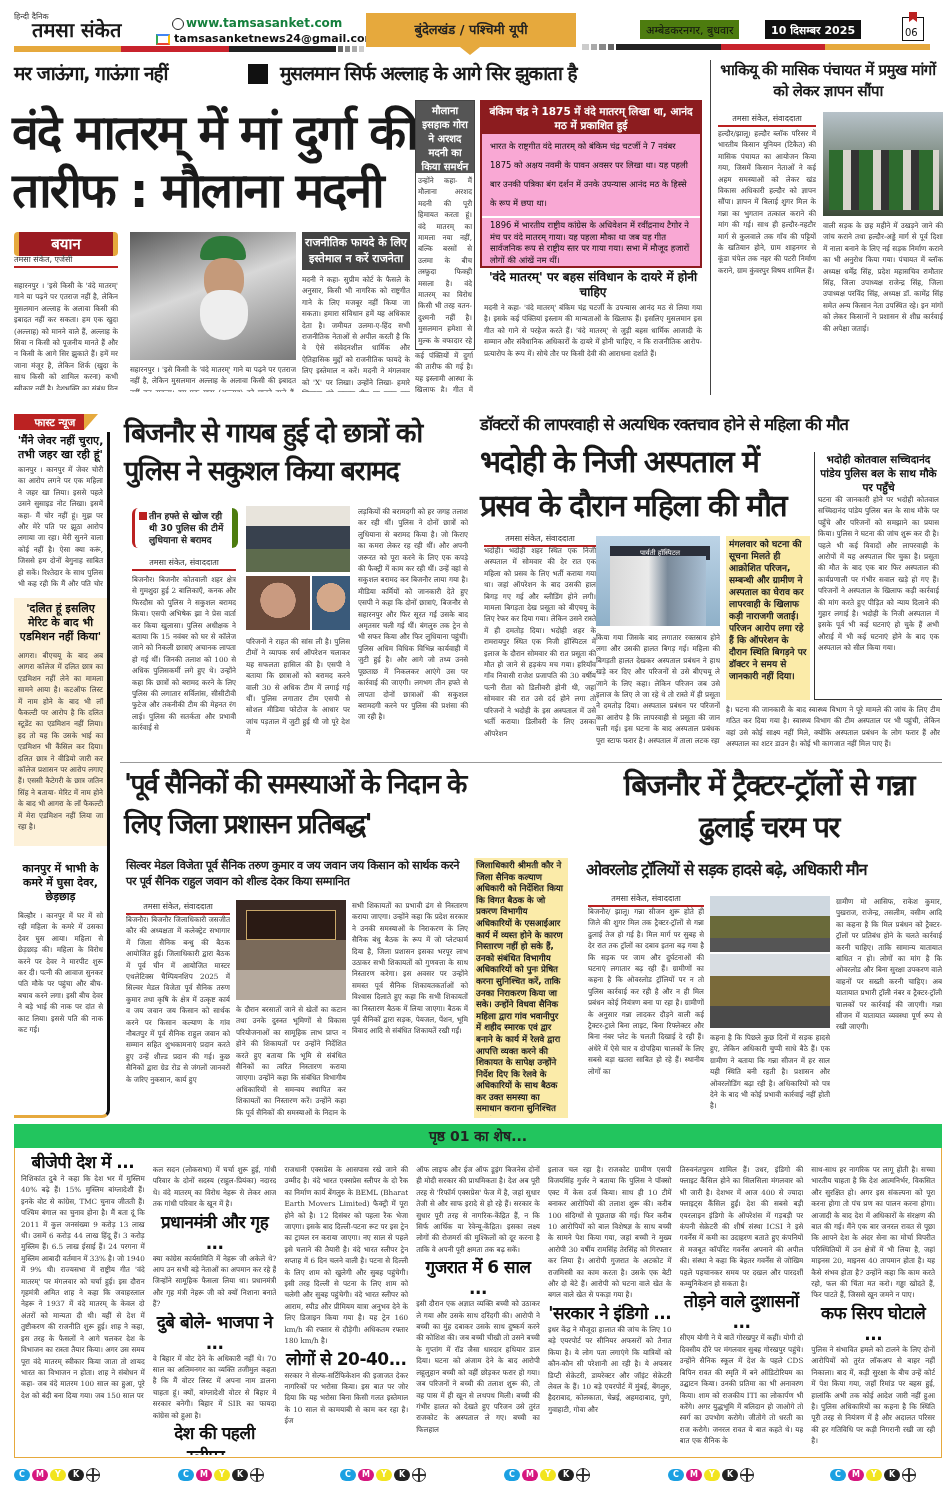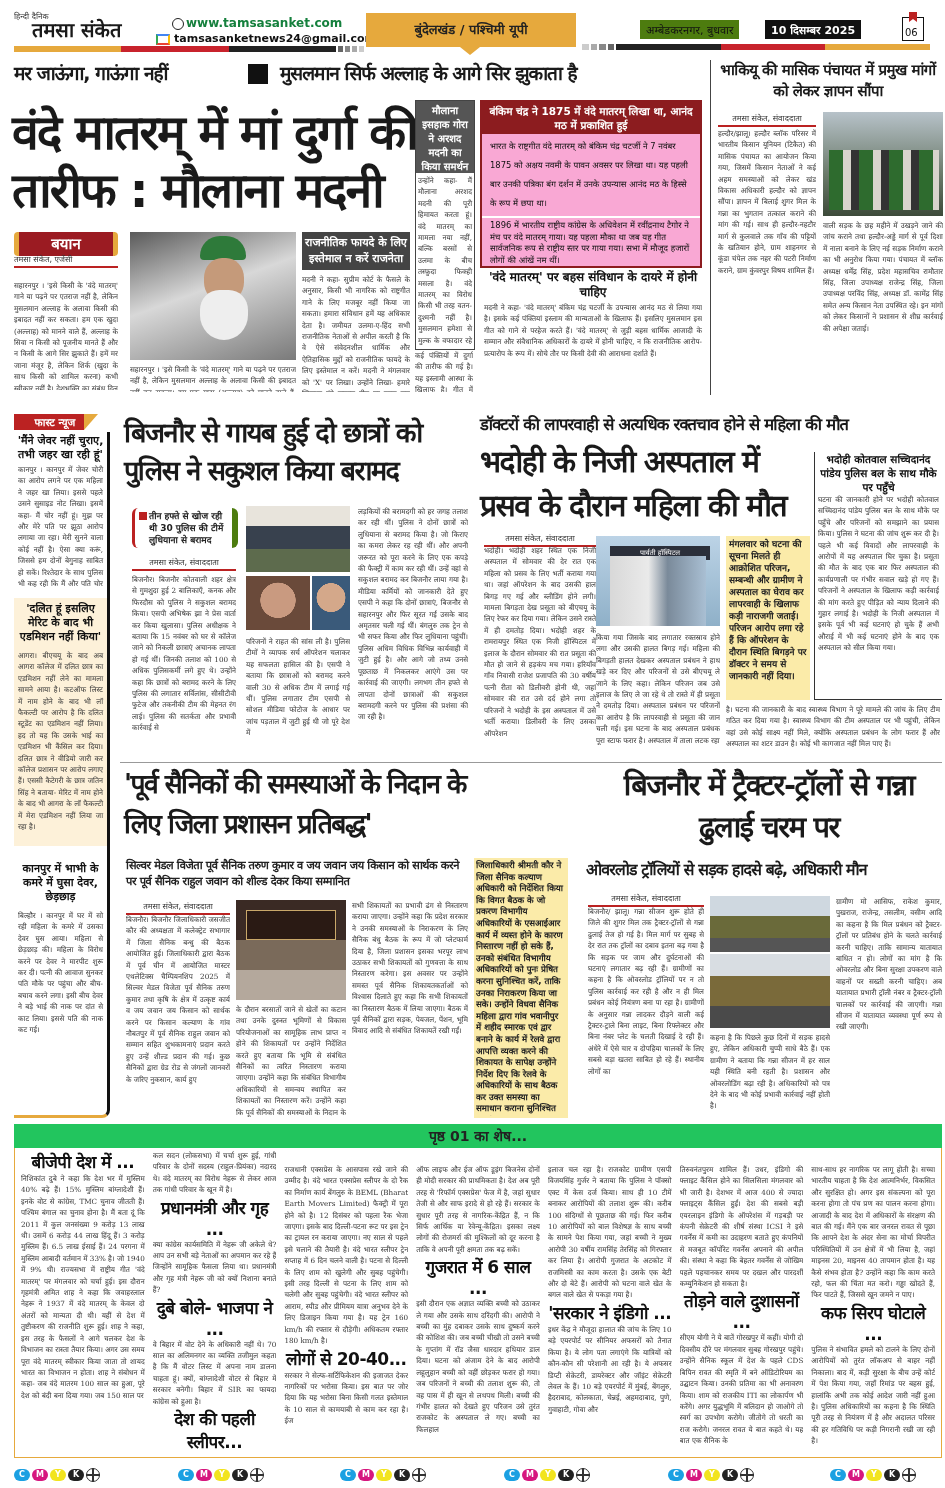--- a/index.html
+++ b/index.html
@@ -180,21 +180,21 @@
 
 <div class="abs" style="left:14px;top:1124px;width:928px;height:24px;background:#22c55e">
   <div class="sans" style="text-align:center;font-size:14px;font-weight:bold;line-height:24px;color:#222">पृष्ठ 01 का शेष...</div>
 </div>
 <div class="abs" style="left:14px;top:1148px;width:928px;height:310px;border:1.5px solid #e6a93d;border-top:none;display:flex;gap:8px;padding:2px 6px;overflow:hidden">
   <div style="flex:1;overflow:hidden">
     <div class="subhead">बीजेपी देश में ...</div>
     <div class="body-text">निशिकांत दुबे ने कहा कि देश भर में मुस्लिम 40% बढ़े हैं। 15% मुस्लिम बांग्लादेशी हैं। इनके वोट से कांग्रेस, TMC चुनाव जीतती हैं। पश्चिम बंगाल का चुनाव होना है। मैं बता दूं कि 2011 में कुल जनसंख्या 9 करोड़ 13 लाख थी। उसमें 6 करोड़ 44 लाख हिंदू हैं। 3 करोड़ मुस्लिम हैं। 6.5 लाख ईसाई हैं। 24 परगना में मुस्लिम आबादी वर्तमान में 33% है। जो 1940 में 9% थी। राज्यसभा में राष्ट्रीय गीत 'वंदे मातरम्' पर मंगलवार को चर्चा हुई। इस दौरान गृहमंत्री अमित शाह ने कहा कि जवाहरलाल नेहरू ने 1937 में वंदे मातरम् के केवल दो अंतरों को मान्यता दी थी। यहीं से देश में तुष्टीकरण की राजनीति शुरू हुई। शाह ने कहा, इस तरह के फैसलों ने आगे चलकर देश के विभाजन का रास्ता तैयार किया। अगर उस समय पूरा वंदे मातरम् स्वीकार किया जाता तो शायद भारत का विभाजन न होता। शाह ने संबोधन में कहा- जब वंदे मातरम 100 साल का हुआ, पूरे देश को बंदी बना दिया गया। जब 150 साल पर</div>
   </div>
   <div style="flex:1;overflow:hidden">
-    <div class="body-text" style="">कल सदन (लोकसभा) में चर्चा शुरू हुई, गांधी परिवार के दोनों सदस्य (राहुल-प्रियंका) नदारद थे। वंदे मातरम् का विरोध नेहरू से लेकर आज तक गांधी परिवार के खून में है।</div>
+    <div class="body-text" style="margin-top:14px">कल सदन (लोकसभा) में चर्चा शुरू हुई, गांधी परिवार के दोनों सदस्य (राहुल-प्रियंका) नदारद थे। वंदे मातरम् का विरोध नेहरू से लेकर आज तक गांधी परिवार के खून में है।</div>
     <div class="subhead">प्रधानमंत्री और गृह ...</div>
     <div class="body-text">क्या कांग्रेस कार्यसमिति में नेहरू जी अकेले थे? आप उन सभी बड़े नेताओं का अपमान कर रहे हैं जिन्होंने सामूहिक फैसला लिया था। प्रधानमंत्री और गृह मंत्री नेहरू जी को क्यों निशाना बनाते हैं?</div>
     <div class="subhead">दुबे बोले- भाजपा ने ...</div>
     <div class="body-text">वे बिहार में वोट देने के अधिकारी नहीं थे। 70 साल का अलिमनगर का व्यक्ति तजीमुल कहता है कि मैं वोटर लिस्ट में अपना नाम डालना चाहता हूं। क्यों, बांग्लादेशी वोटर से बिहार में सरकार बनेगी। बिहार में SIR का फायदा कांग्रेस को हुआ है।</div>
     <div class="subhead">देश की पहली स्लीपर...</div>
 
   </div>
   <div style="flex:1;overflow:hidden">
     <div class="body-text" style="margin-top:14px">राजधानी एक्सप्रेस के आसपास रखे जाने की उम्मीद है। वंदे भारत एक्सप्रेस स्लीपर के दो रैक का निर्माण कार्य बेंगलुरु के BEML (Bharat Earth Movers Limited) फैक्ट्री में पूरा होने को है। 12 दिसंबर को पहला रैक भेजा जाएगा। इसके बाद दिल्ली-पटना रूट पर इस ट्रेन का ट्रायल रन कराया जाएगा। नए साल से पहले इसे चलाने की तैयारी है। वंदे भारत स्लीपर ट्रेन सप्ताह में 6 दिन चलने वाली है। पटना से दिल्ली के लिए शाम को खुलेगी और सुबह पहुंचेगी। इसी तरह दिल्ली से पटना के लिए शाम को चलेगी और सुबह पहुंचेगी। वंदे भारत स्लीपर को आराम, स्पीड और प्रीमियम यात्रा अनुभव देने के लिए डिजाइन किया गया है। यह ट्रेन 160 km/h की रफ्तार से दौड़ेगी। अधिकतम रफ्तार 180 km/h है।</div>
     <div class="subhead">लोगों से 20-40...</div>

